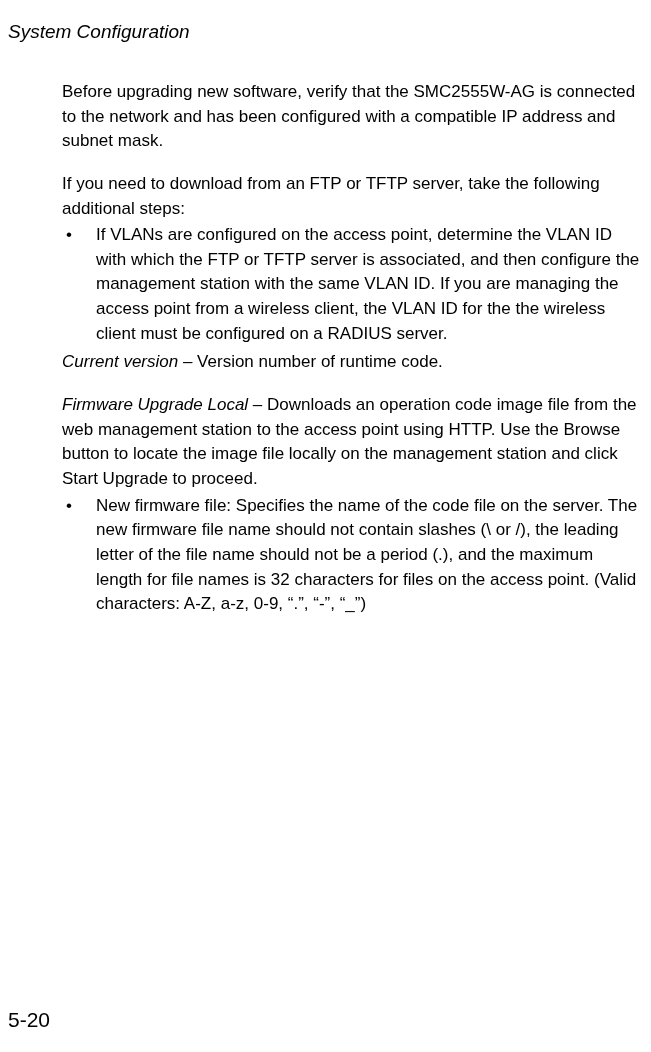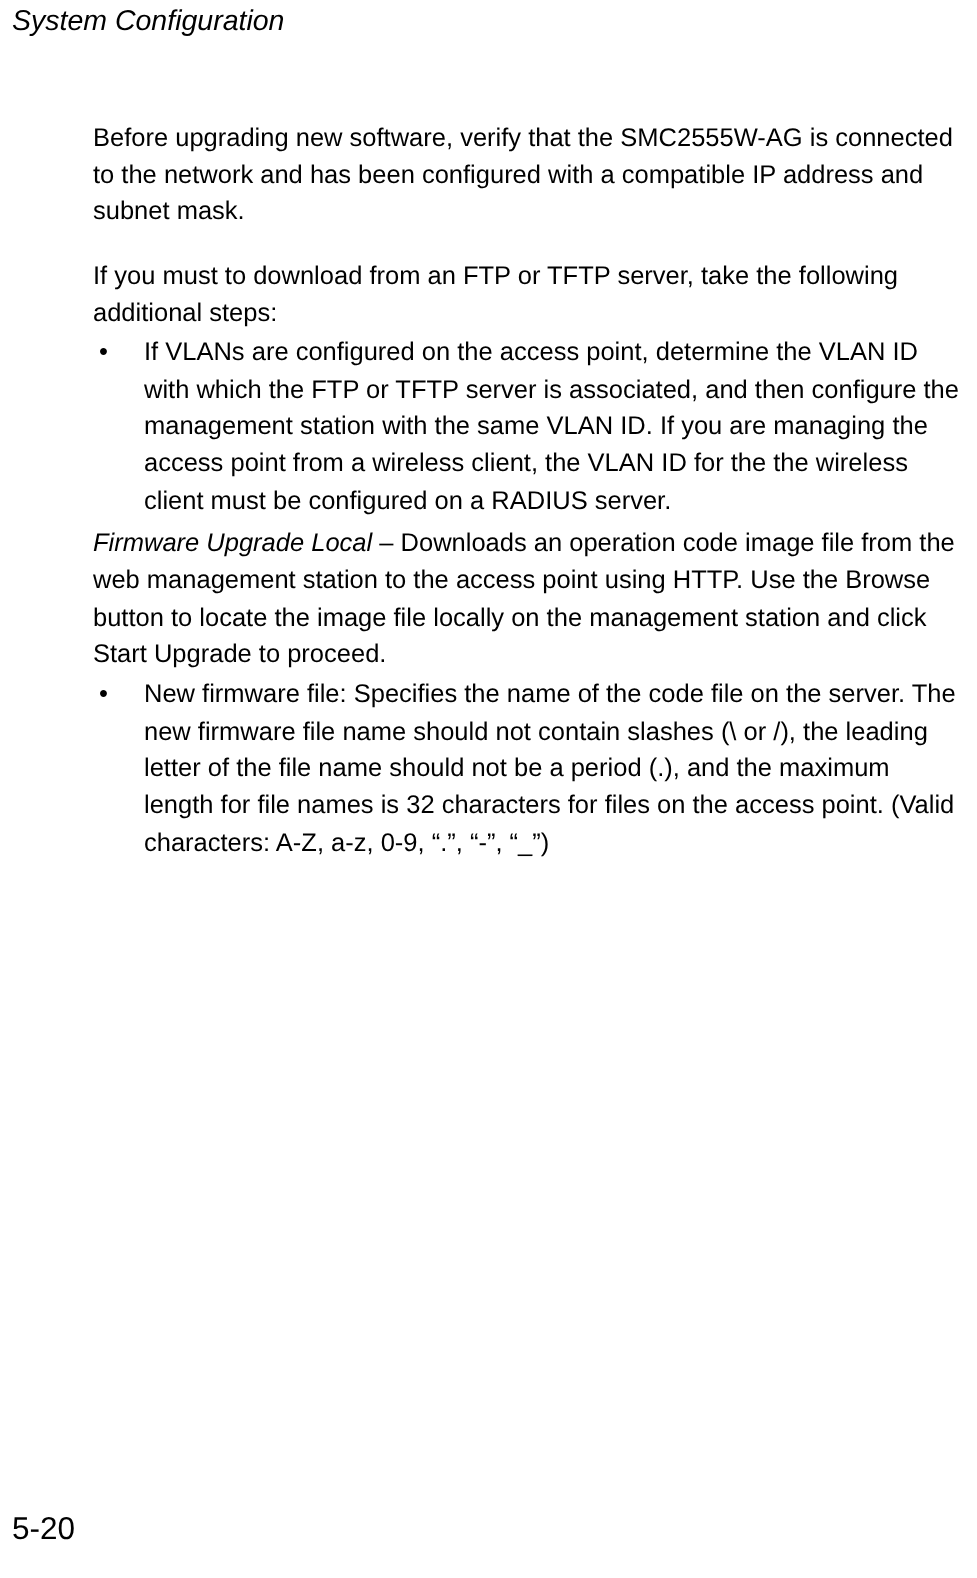--- a/index.html
+++ b/index.html
@@ -10,21 +10,21 @@
     body {
       width: 651px;
       height: 1052px;
       background: #ffffff;
       font-family: Arial, Helvetica, sans-serif;
       color: #000000;
       position: relative;
     }
     .page-header {
       position: absolute;
-      top: 4px;
+      top: 21px;
       left: 8px;
       font-style: italic;
       font-size: 19px;
       letter-spacing: 0px;
     }
     .content {
       position: absolute;
       top: 80px;
       left: 62px;
       right: 8px;
@@ -72,26 +72,29 @@
   </style>
 </head>
 <body>
 
 <div class="page-header">System Configuration</div>
 
 <div class="content">
 
   <p class="para">Before upgrading new software, verify that the SMC2555W-AG is connected to the network and has been configured with a compatible IP address and subnet mask.</p>
 
-  <p class="para-tight">If you must to download from an FTP or TFTP server, take the following additional steps:</p>
+  <p class="para-tight">If you need to download from an FTP or TFTP server, take the following additional steps:</p>
 
   <ul class="bullet-list">
     <li class="bullet-item">If VLANs are configured on the access point, determine the VLAN ID with which the FTP or TFTP server is associated, and then configure the management station with the same VLAN ID. If you are managing the access point from a wireless client, the VLAN ID for the the wireless client must be configured on a RADIUS server.</li>
   </ul>
 
+  <p class="para">
+    <span class="italic">Current version</span><span> – Version number of runtime code.</span>
+  </p>
 
   <p class="para-tight">
     <span class="italic">Firmware Upgrade Local</span><span> – Downloads an operation code image file from the web management station to the access point using HTTP. Use the Browse button to locate the image file locally on the management station and click Start Upgrade to proceed.</span>
   </p>
 
   <ul class="bullet-list">
     <li class="bullet-item">New firmware file: Specifies the name of the code file on the server. The new firmware file name should not contain slashes (\ or /), the leading letter of the file name should not be a period (.), and the maximum length for file names is 32 characters for files on the access point. (Valid characters: A-Z, a-z, 0-9, “.”, “-”, “_”)</li>
   </ul>
 
 </div>

